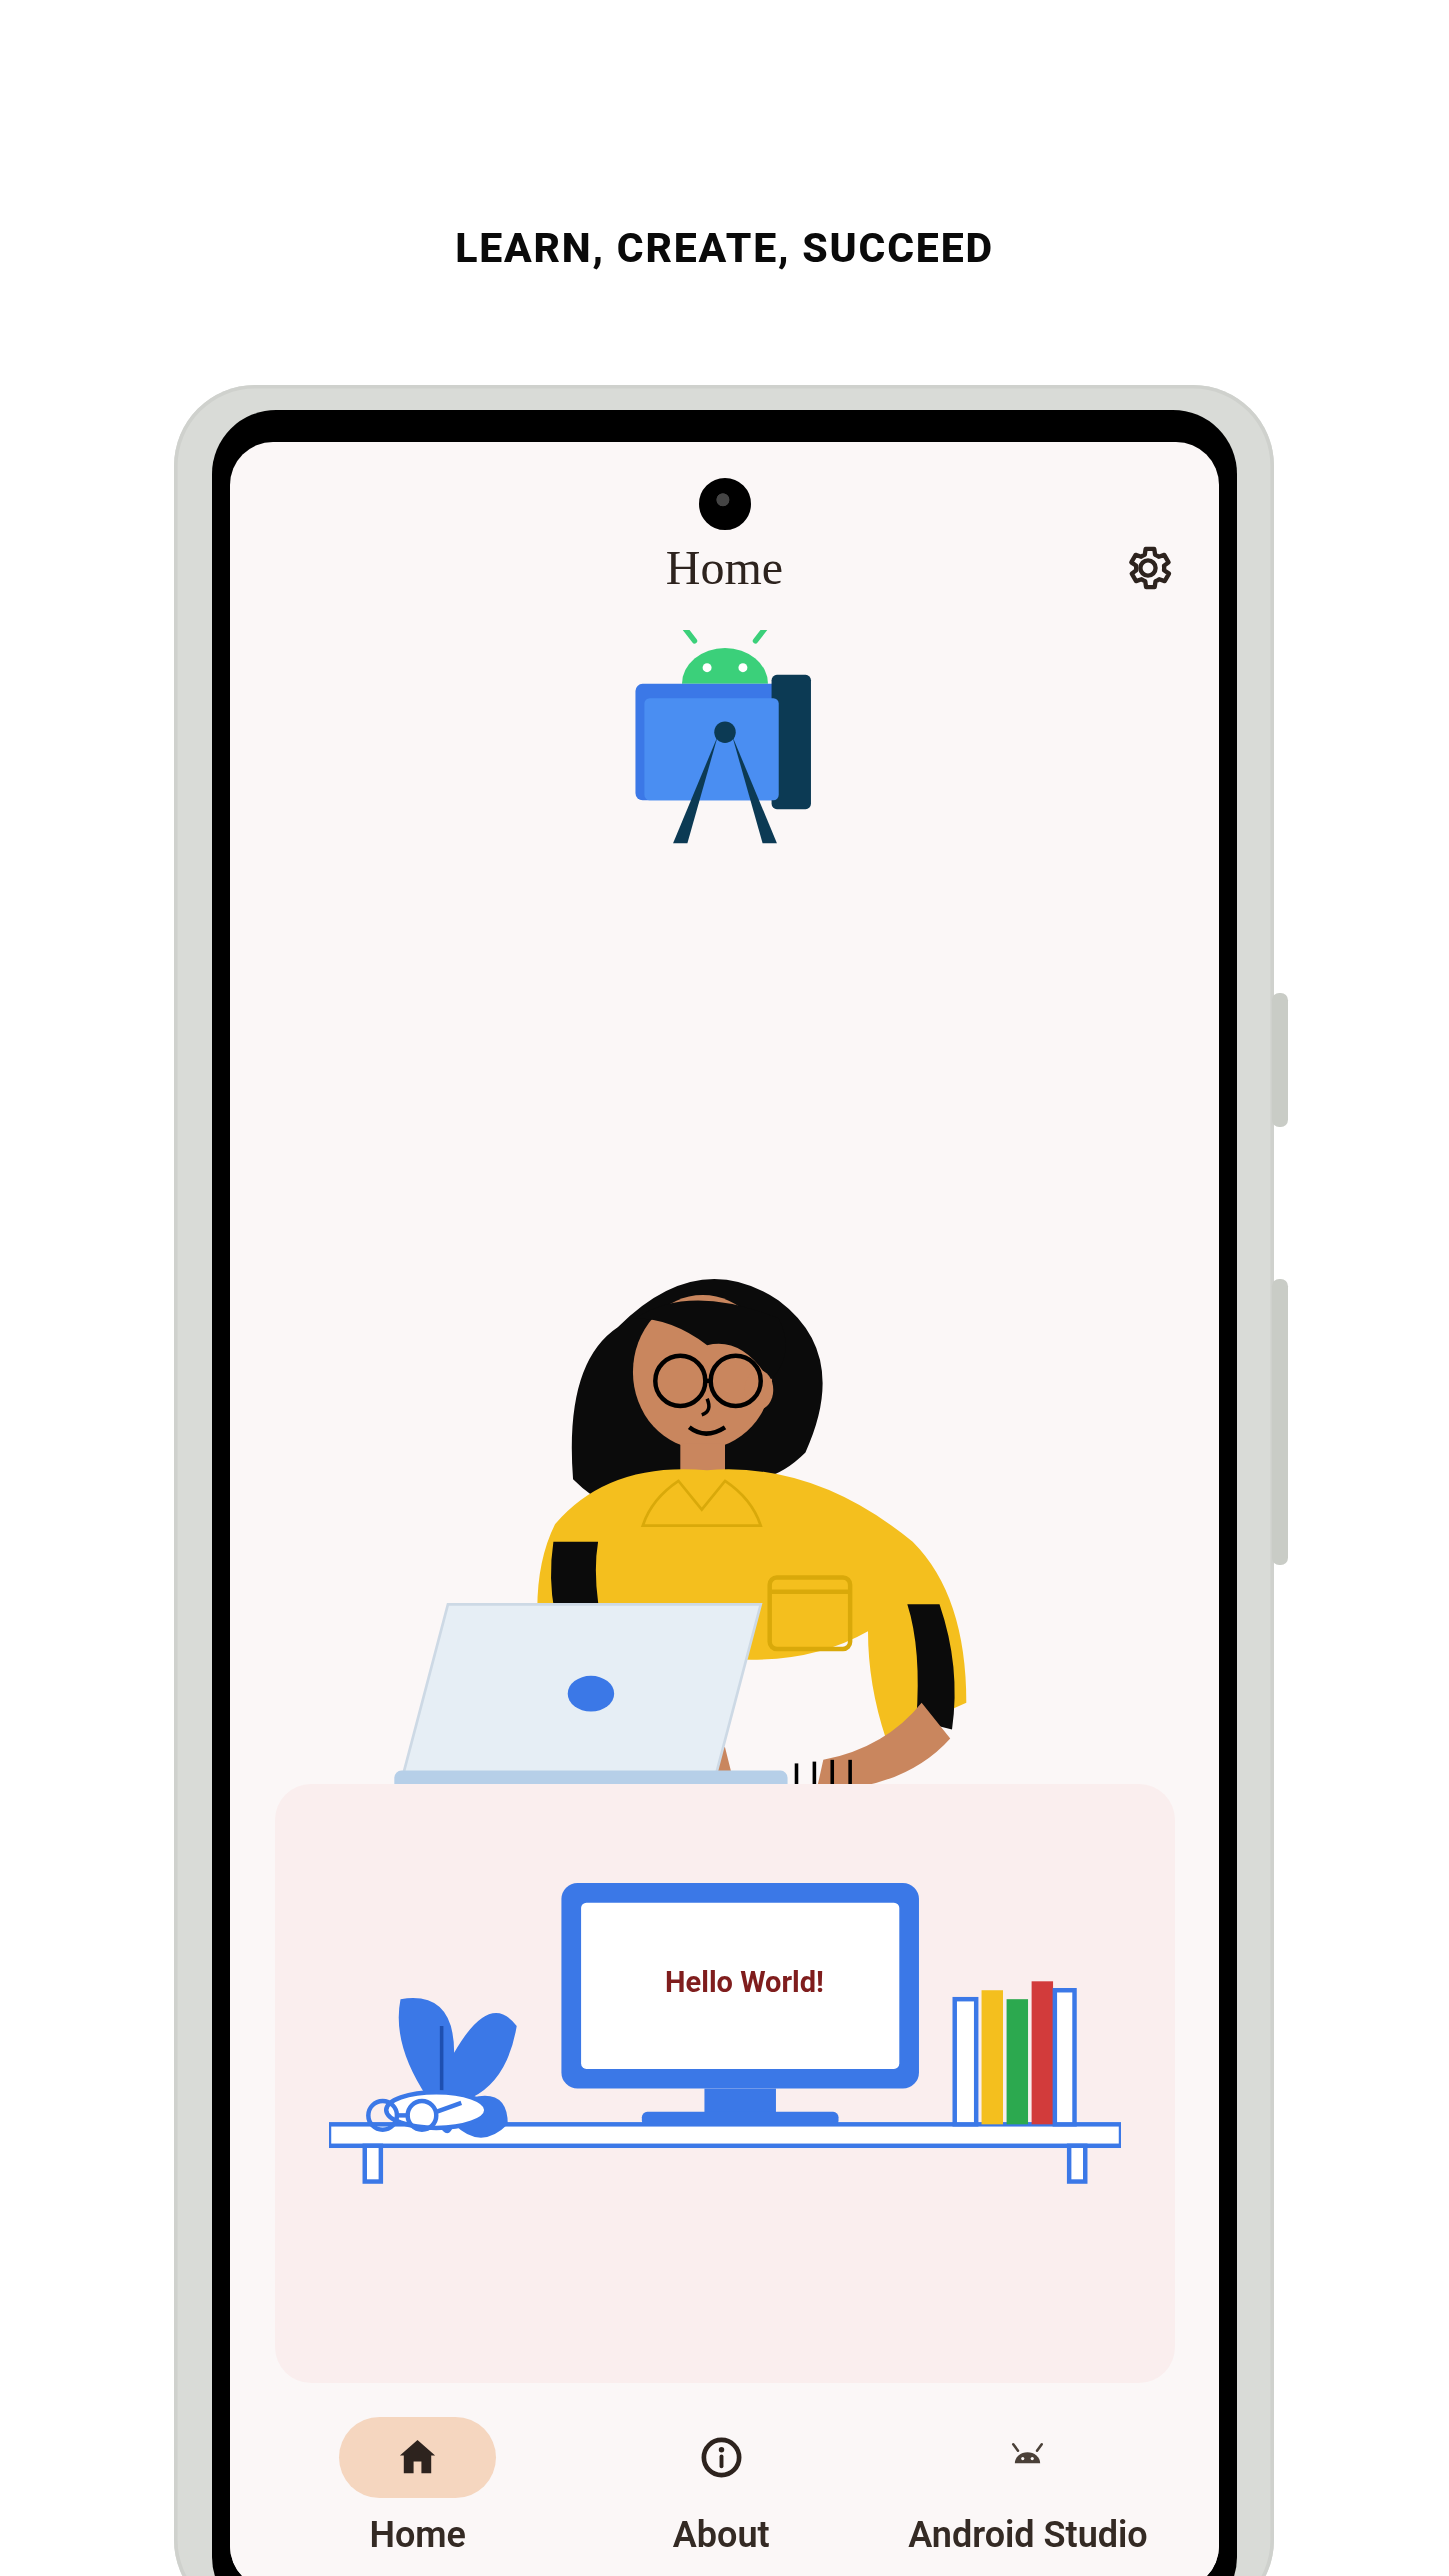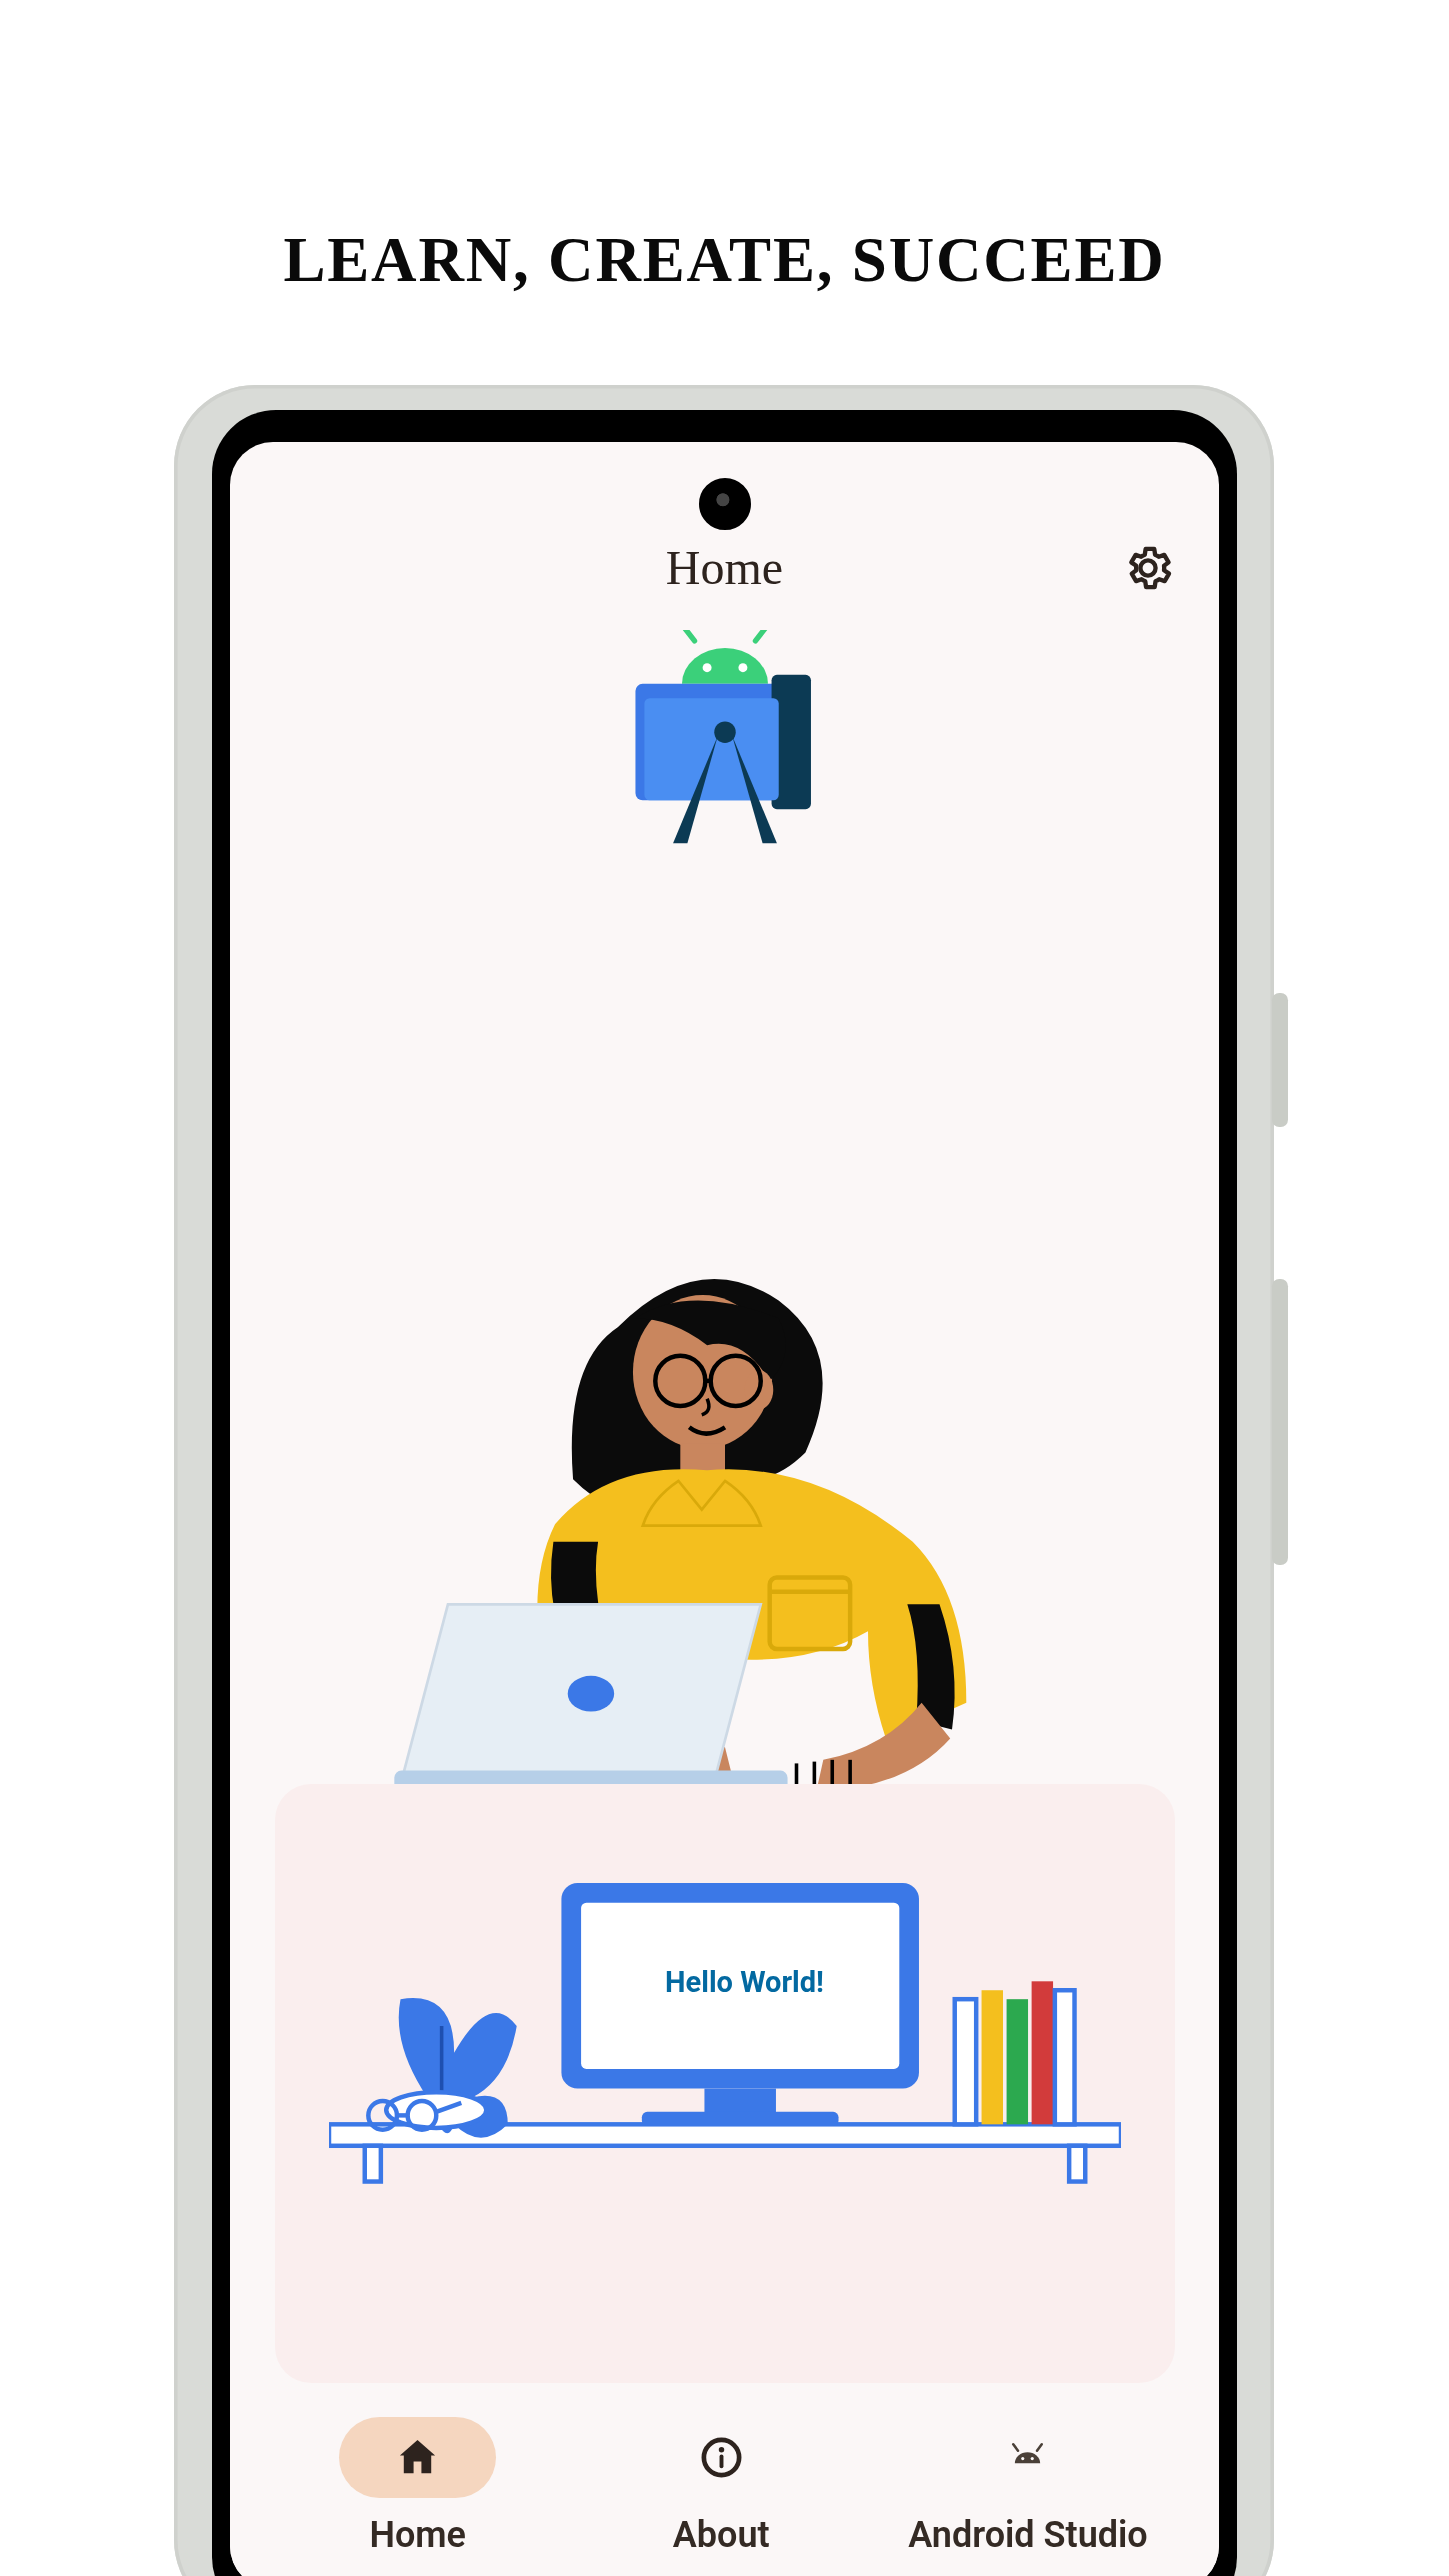--- a/index.html
+++ b/index.html
@@ -1,21 +1,21 @@
 <!DOCTYPE html>
 <html style="font-size:14.3px"><head>
 <meta charset="utf-8">
 <style>
   * { box-sizing: border-box; margin: 0; padding: 0; }
   html, body { width: 1449px; height: 2576px; background: #ffffff; font-family: -apple-system, BlinkMacSystemFont, "Segoe UI", Roboto, sans-serif; }
   .page { width: 1449px; height: 2576px; position: relative; }
   .headline {
     position: absolute; top: 224px; left: 0; width: 100%;
-    text-align: center; font-size: 63px; font-weight: 800;
-    letter-spacing: 1.8px; color: #0a0a0a; font-family: Liberation Serif, serif;
+    text-align: center; font-size: 41px; font-weight: 800;
+    letter-spacing: 1.8px; color: #0a0a0a;
   }
   
   .phone-outer {
     position: absolute; top: 385px; left: 174px;
     width: 1100px; height: 2236px;
     background: #d9dbd7; border-radius: 81px;
     box-shadow: inset 0 0 0 3.6px #cfd1cd;
   }
   .phone-black {
     position: absolute; top: 25px; left: 38px;
@@ -90,21 +90,21 @@
   .nav-icon-wrap {
     width: 157px; height: 81px; border-radius: 41px;
     display: flex; align-items: center; justify-content: center;
   }
   .nav-icon-wrap.active { background: #f5d6bf; }
   .nav-label { font-size: 36px; font-weight: 600; color: #342a24; }
 
   
   .hw-text {
     position: absolute; top: 109px; left: 265px; width: 301px;
-    text-align: center; font-size: 29px; font-weight: 700; color: #0369a1;
+    text-align: center; font-size: 29px; font-weight: 700; color: #7f1d1d;
   }
 </style>
 </head>
 <body>
 
 <div class="page">
   <div class="headline">LEARN, CREATE, SUCCEED</div>
 
   <div class="phone-outer">
     <div class="side-btn a"></div>

